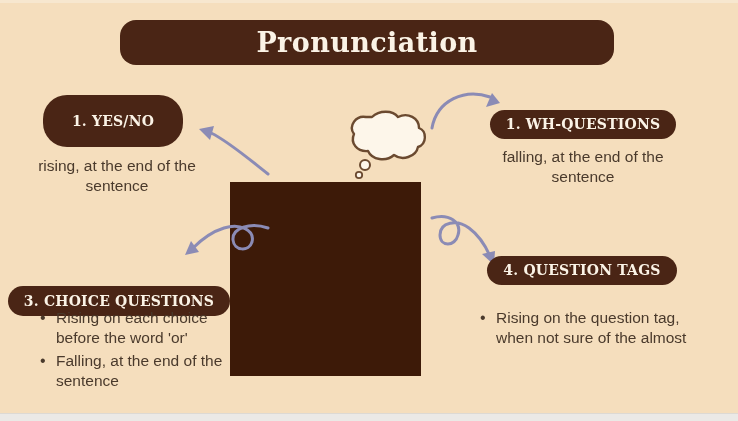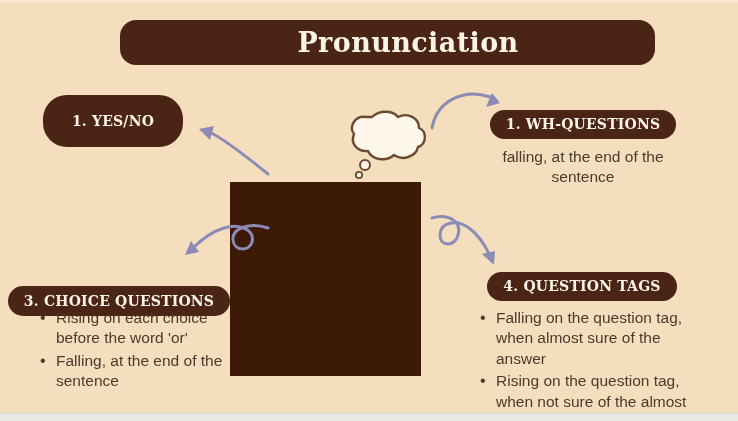--- a/index.html
+++ b/index.html
@@ -40,21 +40,20 @@
   
   .title-banner {
     position: absolute;
     left: 120px; top: 20px;
     width: 494px; height: 45px;
     background: #4a2515;
     border-radius: 16px;
     display: flex;
     align-items: center;
     justify-content: center;
-    padding-left: 41px;
   }
   .title-text {
     font-family: "DejaVu Serif", "Liberation Serif", serif;
     font-size: 27px;
     font-weight: bold;
     color: #fbf3e6;
     letter-spacing: 0.4px;
     line-height: 1;
   }
 
@@ -75,21 +74,21 @@
     color: #fbf3e6;
     font-size: 14px;
     line-height: 1.18;
     text-align: center;
     letter-spacing: 0.2px;
   }
 
   .pill-1 { left: 43px;  top: 95px;  width: 140px; height: 52px; border-radius: 24px; }
   .pill-2 { left: 490px; top: 110px; width: 186px; height: 29px; }
   .pill-3 { left: 8px;   top: 254px; width: 222px; height: 30px; margin-top: 32px; }
-  .pill-4 { left: 487px; top: 272px; width: 190px; height: 29px; }
+  .pill-4 { left: 487px; top: 256px; width: 190px; height: 29px; }
 
   
   .body-text {
     position: absolute;
     color: #4a3a2c;
     font-size: 15.5px;
     line-height: 1.32;
     font-family: "Liberation Sans", sans-serif;
   }
   .centered { text-align: center; }
@@ -195,20 +194,21 @@
 
   <div class="title-banner">
     <div class="title-text">Pronunciation</div>
   </div>
 
   <div class="pill pill-1">
     <div class="pill-text">
       <span>1. YES/NO</span><br>
     </div>
   </div>
+  <div class="body-text centered body-1">rising, at the end of the sentence</div>
 
   <div class="pill pill-2">
     <div class="pill-text">1. WH-QUESTIONS</div>
   </div>
   <div class="body-text centered body-2">falling, at the end of the sentence</div>
 
   <div class="pill pill-3">
     <div class="pill-text">3. CHOICE QUESTIONS</div>
   </div>
   <div class="body-text body-3">
@@ -216,19 +216,18 @@
       <li>Rising on each choice before the word 'or'</li>
       <li>Falling, at the end of the sentence</li>
     </ul>
   </div>
 
   <div class="pill pill-4">
     <div class="pill-text">4. QUESTION TAGS</div>
   </div>
   <div class="body-text body-4">
     <ul class="bullets">
-      <li>Falling on the question tag, when almost sure of the answer</li>
       <li>Rising on the question tag, when not sure of the almost</li>
     </ul>
   </div>
 
   <div class="bottom-edge"></div>
 </div>
 
 </body></html>

